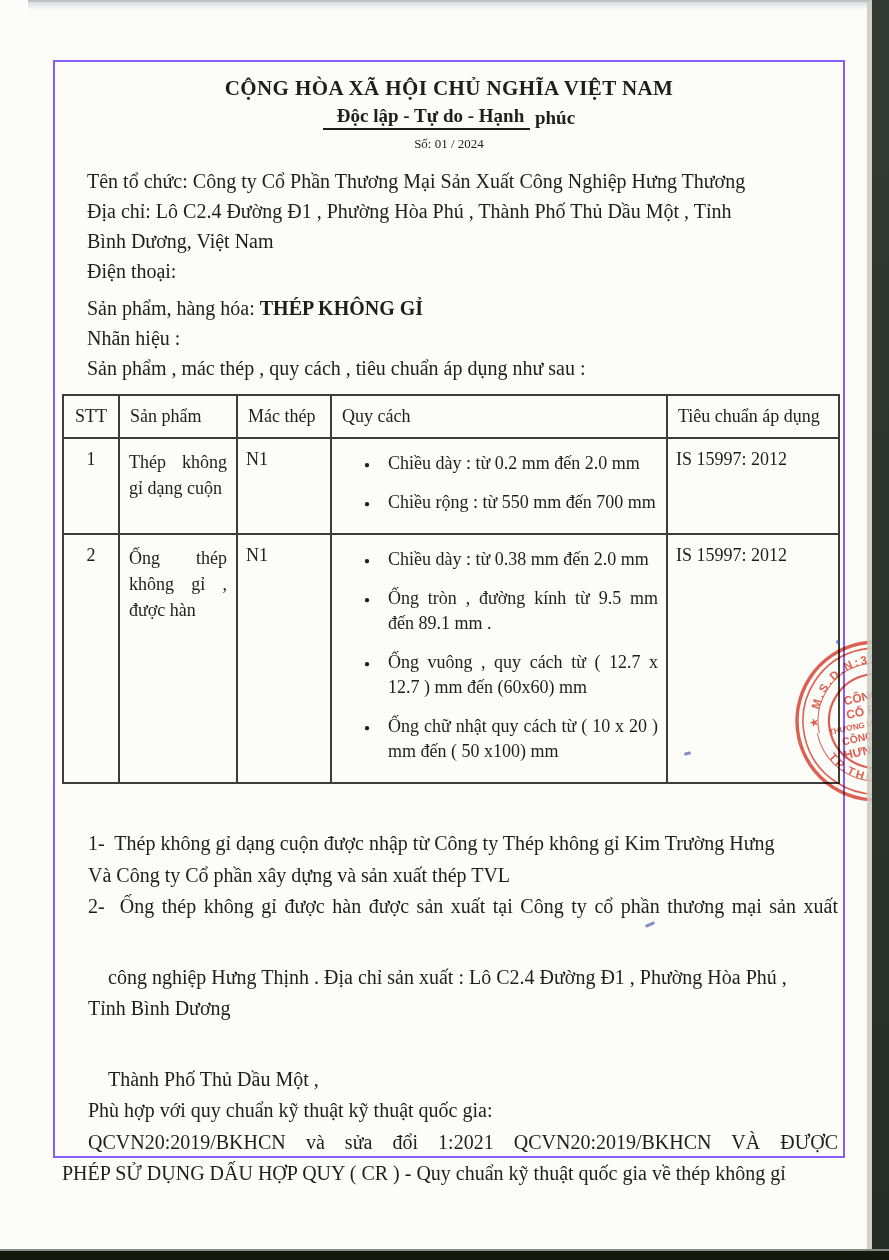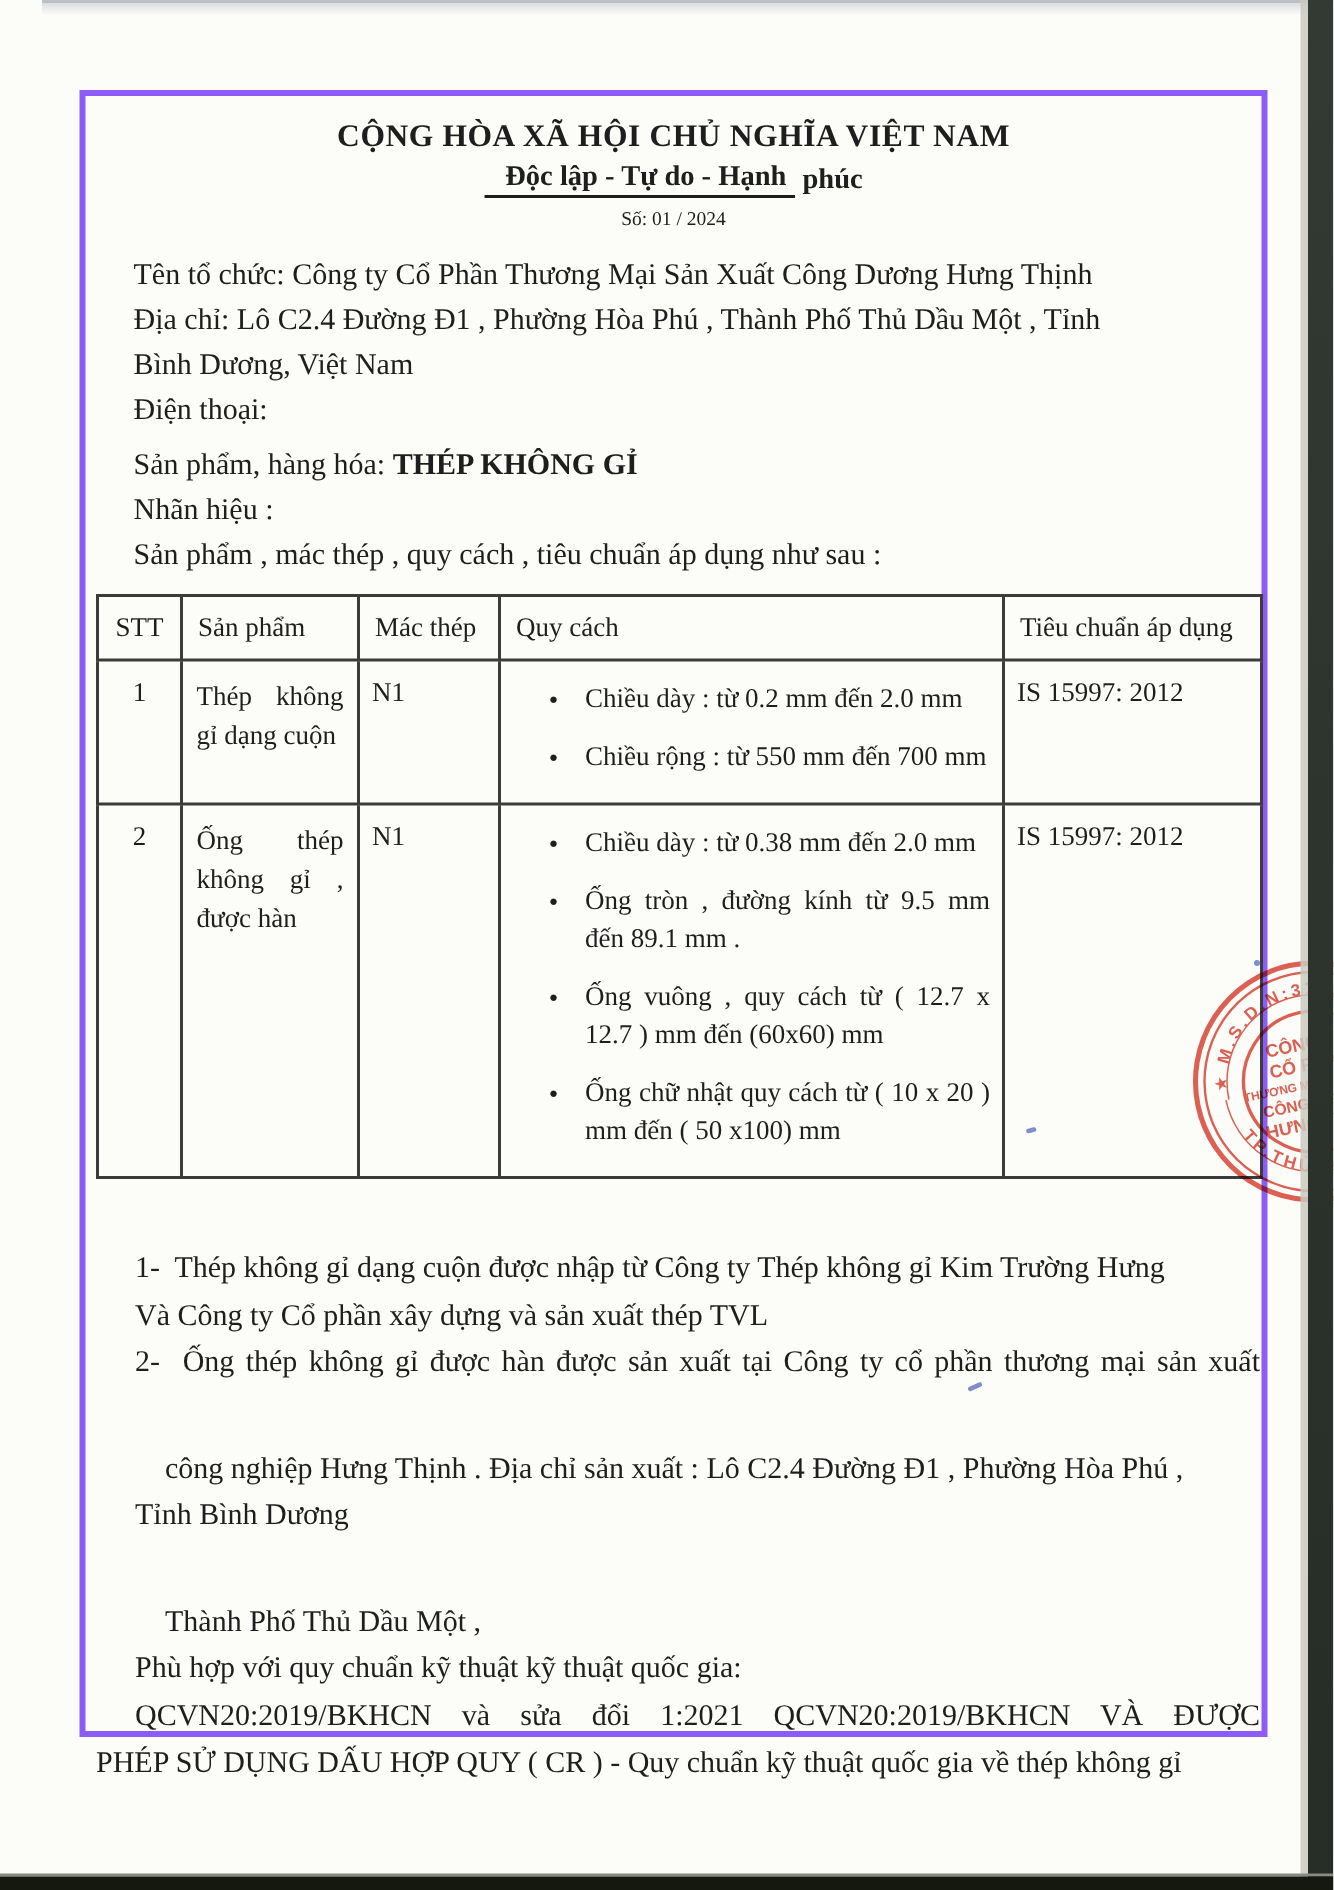--- a/index.html
+++ b/index.html
@@ -16,21 +16,21 @@
     background:linear-gradient(#d9dde0,rgba(217,221,224,0)); z-index:4; }
   .edge-right-light { position:absolute; top:0; right:17px; width:5px; height:100%; background:#c9c9c1; opacity:.85; z-index:5; }
   .edge-right-dark { position:absolute; top:0; right:0; width:17px; height:100%;
     background:linear-gradient(#333a34,#262c26); z-index:6; }
   .edge-bottom-light { position:absolute; left:0; bottom:9px; width:100%; height:2px; background:#8a8a84; z-index:6; }
   .edge-bottom-dark { position:absolute; left:0; bottom:0; width:100%; height:9px; background:#14180f; z-index:7; }
 
   
   .frame {
     position:absolute; left:53px; top:60px; width:792px; height:1098px;
-    border:4px solid #8b5cf6; box-sizing:border-box; z-index:1;
+    border:2px solid #8b5cf6; box-sizing:border-box; z-index:1;
   }
 
   .center { text-align:center; }
   .nation { margin-top:14px; font-weight:bold; font-size:21px; letter-spacing:.4px; }
   .motto  { margin-top:4px;  font-weight:bold; font-size:19px; }
   .motto .u { border-bottom:2px solid #1d1d1d; padding:0 6px 2px 14px; }
   .motto .tail { display:inline-block; transform:translateY(2px); }
   .title  { margin-top:30px; font-weight:bold; font-size:26px; letter-spacing:.8px; }
   .num    { margin-top:9px; font-size:13px; }
 
@@ -98,21 +98,21 @@
     <div class="center nation">CỘNG HÒA XÃ HỘI CHỦ NGHĨA VIỆT NAM</div>
 
     <div class="center motto">
       <span class="u">Độc lập - Tự do - Hạnh</span>
       <span class="tail">phúc</span>
     </div>
 
     <div class="center num">Số: 01 / 2024</div>
 
     <div class="info">
-      <div class="line">Tên tổ chức: Công ty Cổ Phần Thương Mại Sản Xuất Công Dương Hưng Thịnh</div>
+      <div class="line">Tên tổ chức: Công ty Cổ Phần Thương Mại Sản Xuất Công Nghiệp Hưng Thương</div>
       <div class="line">Địa chỉ: Lô C2.4 Đường Đ1 , Phường Hòa Phú , Thành Phố Thủ Dầu Một , Tỉnh</div>
       <div class="line">Bình Dương, Việt Nam</div>
       <div class="line">Điện thoại:</div>
       <div class="line gap-top"><span>Sản phẩm, hàng hóa: </span><span class="b">THÉP KHÔNG GỈ</span></div>
       <div class="line">Nhãn hiệu :</div>
       <div class="line">Sản phẩm , mác thép , quy cách , tiêu chuẩn áp dụng như sau :</div>
     </div>
 
     <table class="spec">
       <colgroup>

